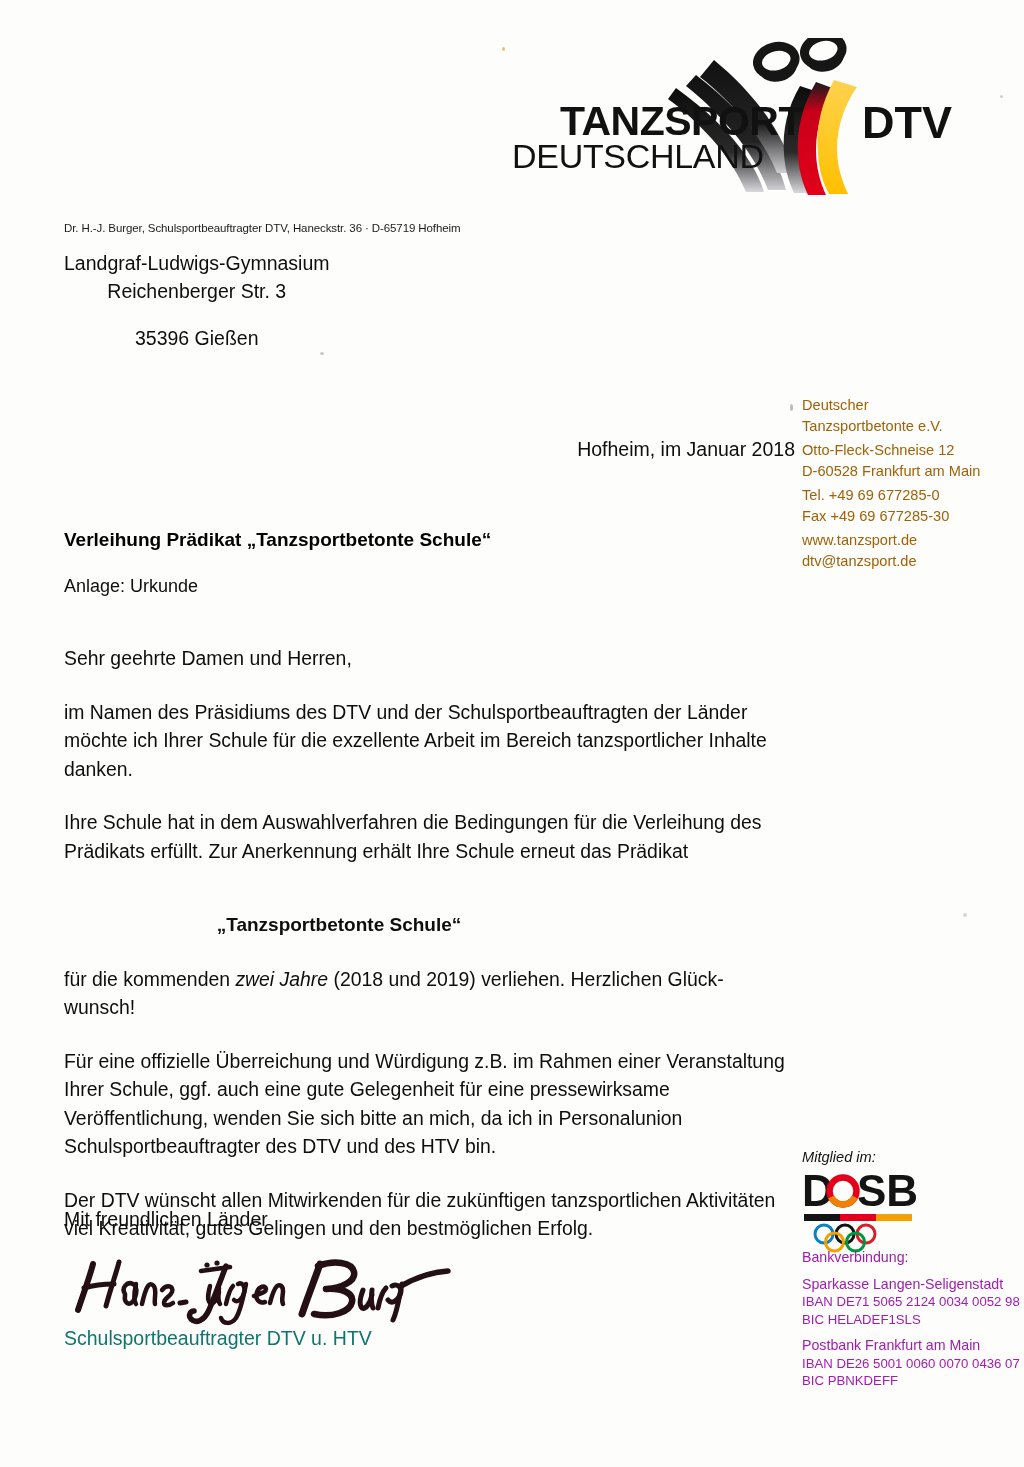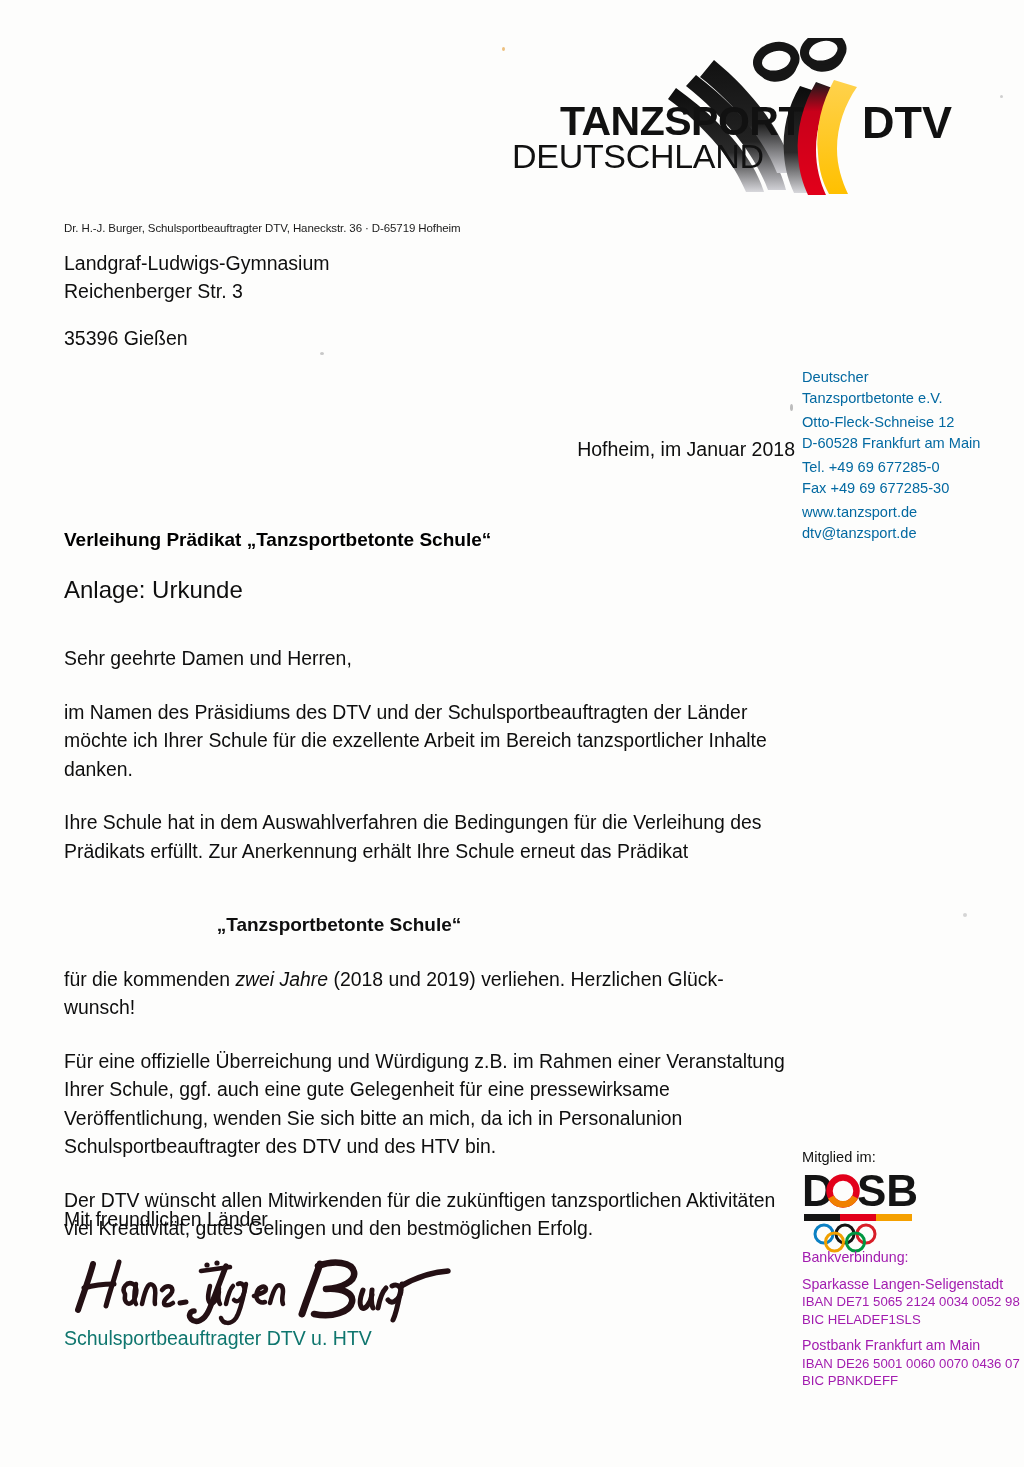--- a/index.html
+++ b/index.html
@@ -40,42 +40,43 @@
   }
 
   
   .recipient {
     position: absolute;
     left: 64px;
     top: 249px;
     font-size: 19.5px;
     line-height: 28px;
     color: #0e0e0e;
+    text-align: center;
   }
   .recipient .gap { height: 19px; }
 
   
   .contact {
     position: absolute;
     left: 802px;
     top: 224px;
     font-size: 14.6px;
     line-height: 20.5px;
     color: #111;
     white-space: nowrap;
   }
   .contact .sub-gap { height: 4px; }
 
   .org {
     position: absolute;
     left: 802px;
-    top: 367px;
+    top: 395px;
     font-size: 14.6px;
     line-height: 20.5px;
-    color: #0369a1;
+    color: #a16207;
     white-space: nowrap;
   }
   .org .sub-gap { height: 4px; }
 
   
   .date-line {
     position: absolute;
     left: 0;
     top: 438px;
     width: 795px;
@@ -91,21 +92,21 @@
     left: 64px;
     top: 529px;
     font-size: 19px;
     font-weight: bold;
     color: #000;
   }
   .enclosure {
     position: absolute;
     left: 64px;
     top: 576px;
-    font-size: 24px;
+    font-size: 18px;
     color: #0e0e0e;
     text-align: right;
   }
 
   
   .body-block {
     position: absolute;
     left: 64px;
     top: 644px;
     width: 730px;
@@ -124,21 +125,21 @@
   }
   .award-i { font-style: italic; }
 
   
   .dosb-wrap {
     position: absolute;
     left: 802px;
     top: 1149px;
     width: 180px;
   }
-  .dosb-label { font-size: 14.6px; color: #111; margin-bottom: 5px; }
+  .dosb-label { font-size: 14.6px; color: #111; margin-bottom: 5px; font-style: italic; }
   .dosb-logo { width: 125px; height: 86px; display: block; }
 
   
   .closing {
     position: absolute;
     left: 64px;
     top: 1208px;
     font-size: 19.5px;
     color: #0e0e0e;
   }

